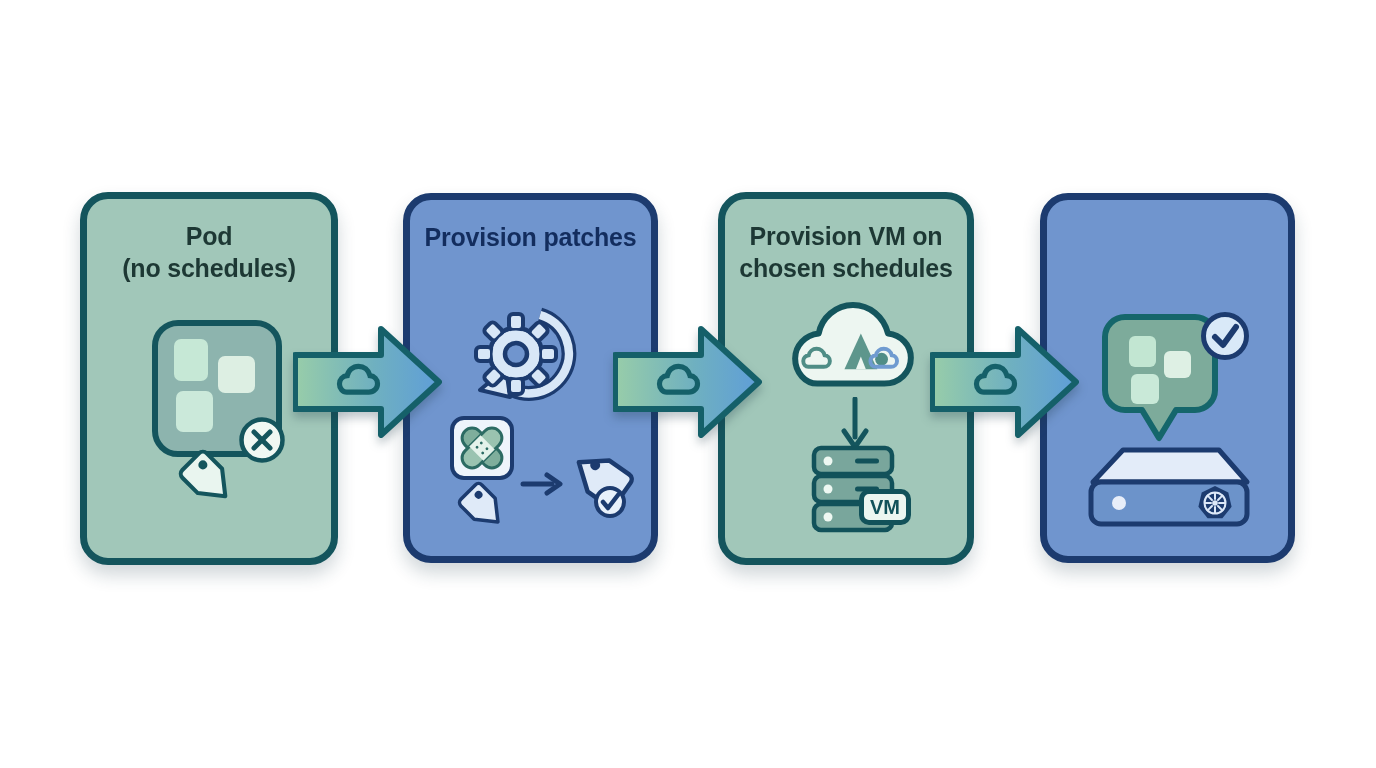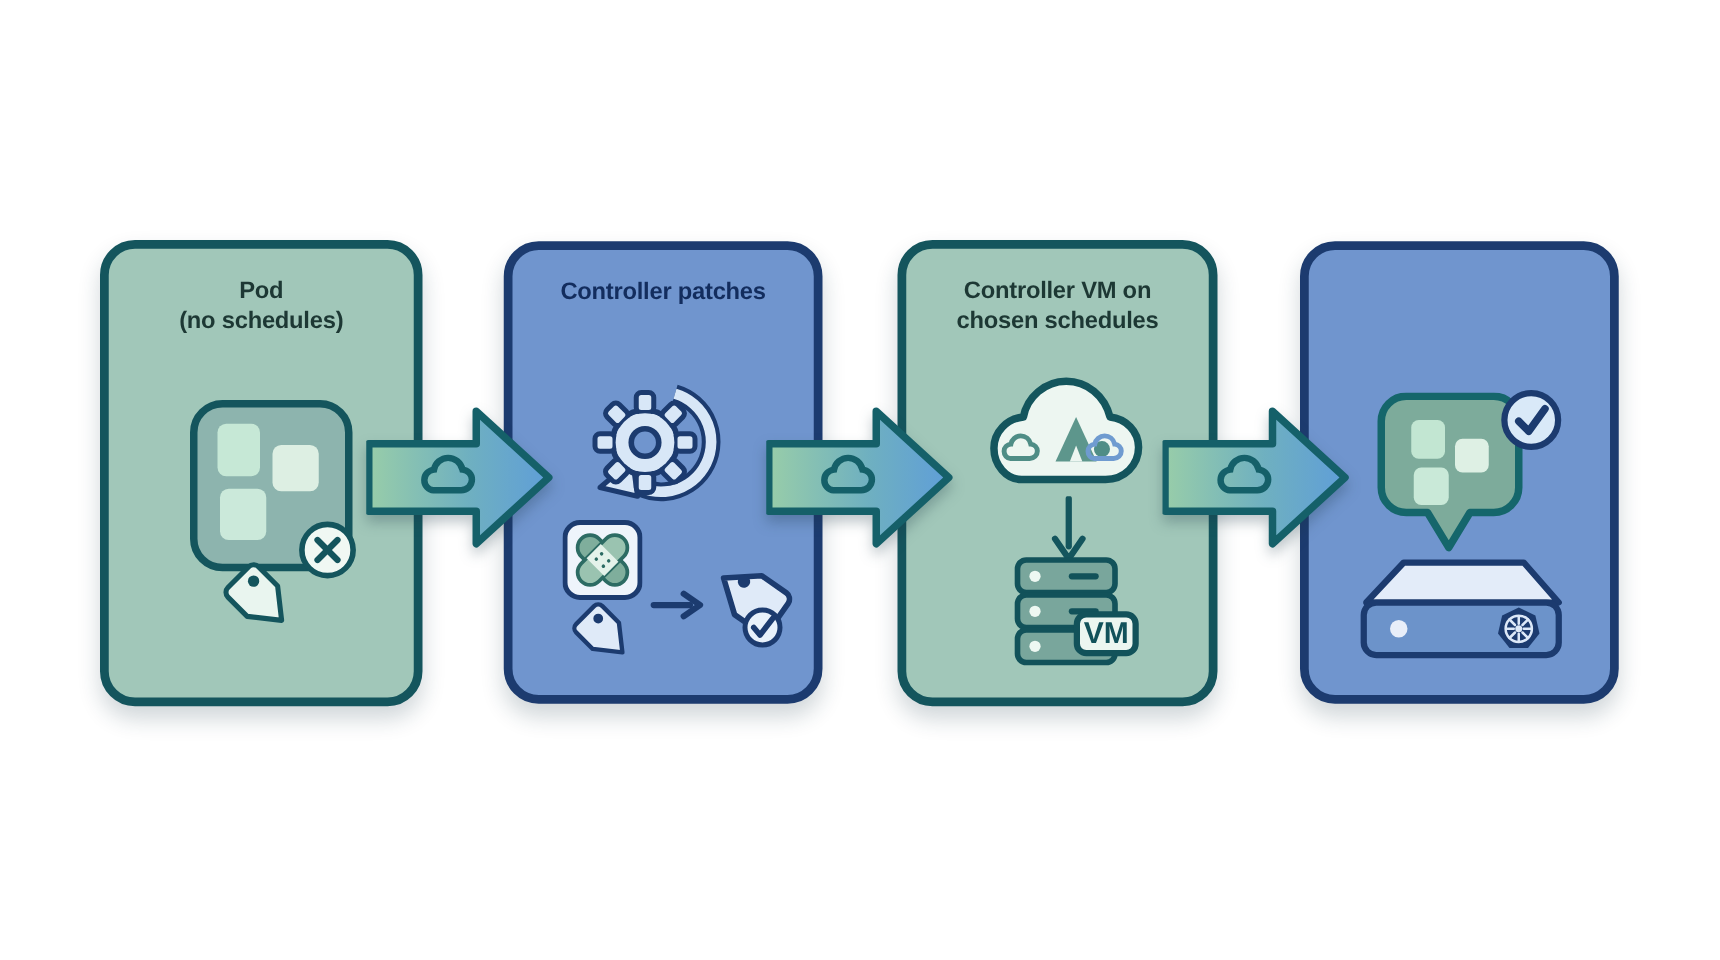--- a/index.html
+++ b/index.html
@@ -5,41 +5,41 @@
   html,body{margin:0;padding:0;background:#ffffff;}
   .canvas{
     position:relative;width:1376px;height:768px;background:#ffffff;overflow:hidden;
     font-family:"Liberation Sans", sans-serif;
   }
   
   .card{position:absolute;box-sizing:border-box;border-radius:28px;
         box-shadow:0 10px 18px rgba(25,55,70,.20);}
   .card.green{background:#a1c7b9;border:7px solid #14555d;}
   .card.blue {background:#7095ce;border:7px solid #1c3b6f;}
-  .card-title{margin-top:22px;text-align:center;font-size:19px;font-weight:bold;
+  .card-title{margin-top:22px;text-align:center;font-size:25px;font-weight:bold;
               line-height:1.26;letter-spacing:-.2px;}
   .green .card-title{color:#1d3834;}
   .blue  .card-title{color:#132d5e;}
   .c1{left:80px;  top:192px;width:258px;height:373px;}
   .c2{left:403px; top:193px;width:255px;height:370px;}
   .c3{left:718px; top:192px;width:256px;height:373px;}
   .c4{left:1040px;top:193px;width:255px;height:370px;}
   .abs{position:absolute;}
   
   .pod-box{left:65px;top:121px;width:118px;height:125px;background:#8db4ae;
            border:6px solid #14555d;border-radius:26px;}
   .pod-sq{position:absolute;border-radius:7px;}
   .pod-sq.a{left:16px;top:13px;width:34px;height:42px;background:#c6e8d6;}
   .pod-sq.b{left:60px;top:30px;width:37px;height:37px;background:#ddefe3;}
   .pod-sq.c{left:18px;top:65px;width:37px;height:41px;background:#cbe9da;}
   .rot45{transform:rotate(45deg);}
   
   .vm-badge{left:134px;top:290px;width:52px;height:36px;background:#ecf6f0;
             border:5px solid #12525a;border-radius:10px;color:#12525a;
-            font-size:24px;font-weight:bold;display:flex;align-items:center;
+            font-size:20px;font-weight:bold;display:flex;align-items:center;
             justify-content:center;box-sizing:border-box;}
   
   .flow{position:absolute;width:150px;height:118px;z-index:5;
         filter:drop-shadow(0 6px 5px rgba(25,55,70,.28));}
   .f1{left:293px;top:323px;}
   .f2{left:613px;top:323px;}
   .f3{left:930px;top:323px;}
   svg{display:block;}
 </style>
 </head>
@@ -63,21 +63,21 @@
       <line x1="33" y1="17" x2="17" y2="33" stroke="#14555d" stroke-width="5" stroke-linecap="round"></line>
     </svg>
     <svg class="abs rot45" style="left:92px;top:258px;" width="58" height="44" viewBox="0 0 64 48">
       <path d="M11 5 H35 L59 24 L35 43 H11 A6 6 0 0 1 5 37 V11 A6 6 0 0 1 11 5 Z" fill="#e9f5ef" stroke="#14555d" stroke-width="4.5" stroke-linejoin="round"></path>
       <circle cx="17" cy="17" r="5" fill="#14555d"></circle>
     </svg>
   </section>
 
   <section class="card blue c2">
     <div class="card-title">
-      <div>Controller patches</div>
+      <div>Provision patches</div>
     </div>
 
     <svg class="abs" style="left:58px;top:98px;" width="134" height="120" viewBox="0 0 134 120">
       <path d="M72 17 A40 40 0 1 1 31 82" fill="none" stroke="#1c3b6f" stroke-width="15"></path>
       <path d="M72 17 A40 40 0 1 1 31 82" fill="none" stroke="#d8e7f7" stroke-width="8.5"></path>
       <polygon points="12,92 38,70 42,99" fill="#d8e7f7" stroke="#1c3b6f" stroke-width="4" stroke-linejoin="round"></polygon>
       <g>
         <circle cx="48" cy="56" r="26" fill="#d8e7f7" stroke="#1c3b6f" stroke-width="4.5"></circle>
         <g fill="#d8e7f7" stroke="#1c3b6f" stroke-width="4" stroke-linejoin="round">
           <rect x="41" y="16" width="14" height="16" rx="4" transform="rotate(0 48 56)"></rect>
@@ -129,21 +129,21 @@
         <path d="M63 6 H39 L15 25 L39 44 H63 A6 6 0 0 0 69 38 V12 A6 6 0 0 0 63 6 Z" fill="#dfeaf8" stroke="#1c3b6f" stroke-width="4.5" stroke-linejoin="round"></path>
         <circle cx="30" cy="18" r="5" fill="#1c3b6f"></circle>
       </g>
       <circle cx="52" cy="52" r="14" fill="#e8f1fb" stroke="#1c3b6f" stroke-width="4"></circle>
       <path d="M45 52 L50 58 L60 45" fill="none" stroke="#1c3b6f" stroke-width="4.5" stroke-linecap="round" stroke-linejoin="round"></path>
     </svg>
   </section>
 
   <section class="card green c3">
     <div class="card-title">
-      <div>Controller VM on</div>
+      <div>Provision VM on</div>
       <div>chosen schedules</div>
     </div>
 
     <svg class="abs" style="left:56px;top:96px;" width="144" height="100" viewBox="0 0 100 70">
       <path d="M25 62 H72 C82.5 62 90.5 54 90.5 44 C90.5 35 83.5 28 74.5 27 C71.5 15 61.5 7 50 7 C38 7 28 16 26 27 C16.5 28 9.5 35.5 9.5 44.5 C9.5 54 16.5 62 25 62 Z" fill="#edf6f1" stroke="#14555d" stroke-width="4.2" stroke-linejoin="round"></path>
       <g>
         <path transform="translate(13,36) scale(0.23)" fill="none" stroke="#4f8d86" stroke-width="12" d="M25 62 H72 C82.5 62 90.5 54 90.5 44 C90.5 35 83.5 28 74.5 27 C71.5 15 61.5 7 50 7 C38 7 28 16 26 27 C16.5 28 9.5 35.5 9.5 44.5 C9.5 54 16.5 62 25 62 Z"></path>
       </g>
       <g>
         <polygon points="44,52 55.5,27 67,52" fill="#5d968c"></polygon>

